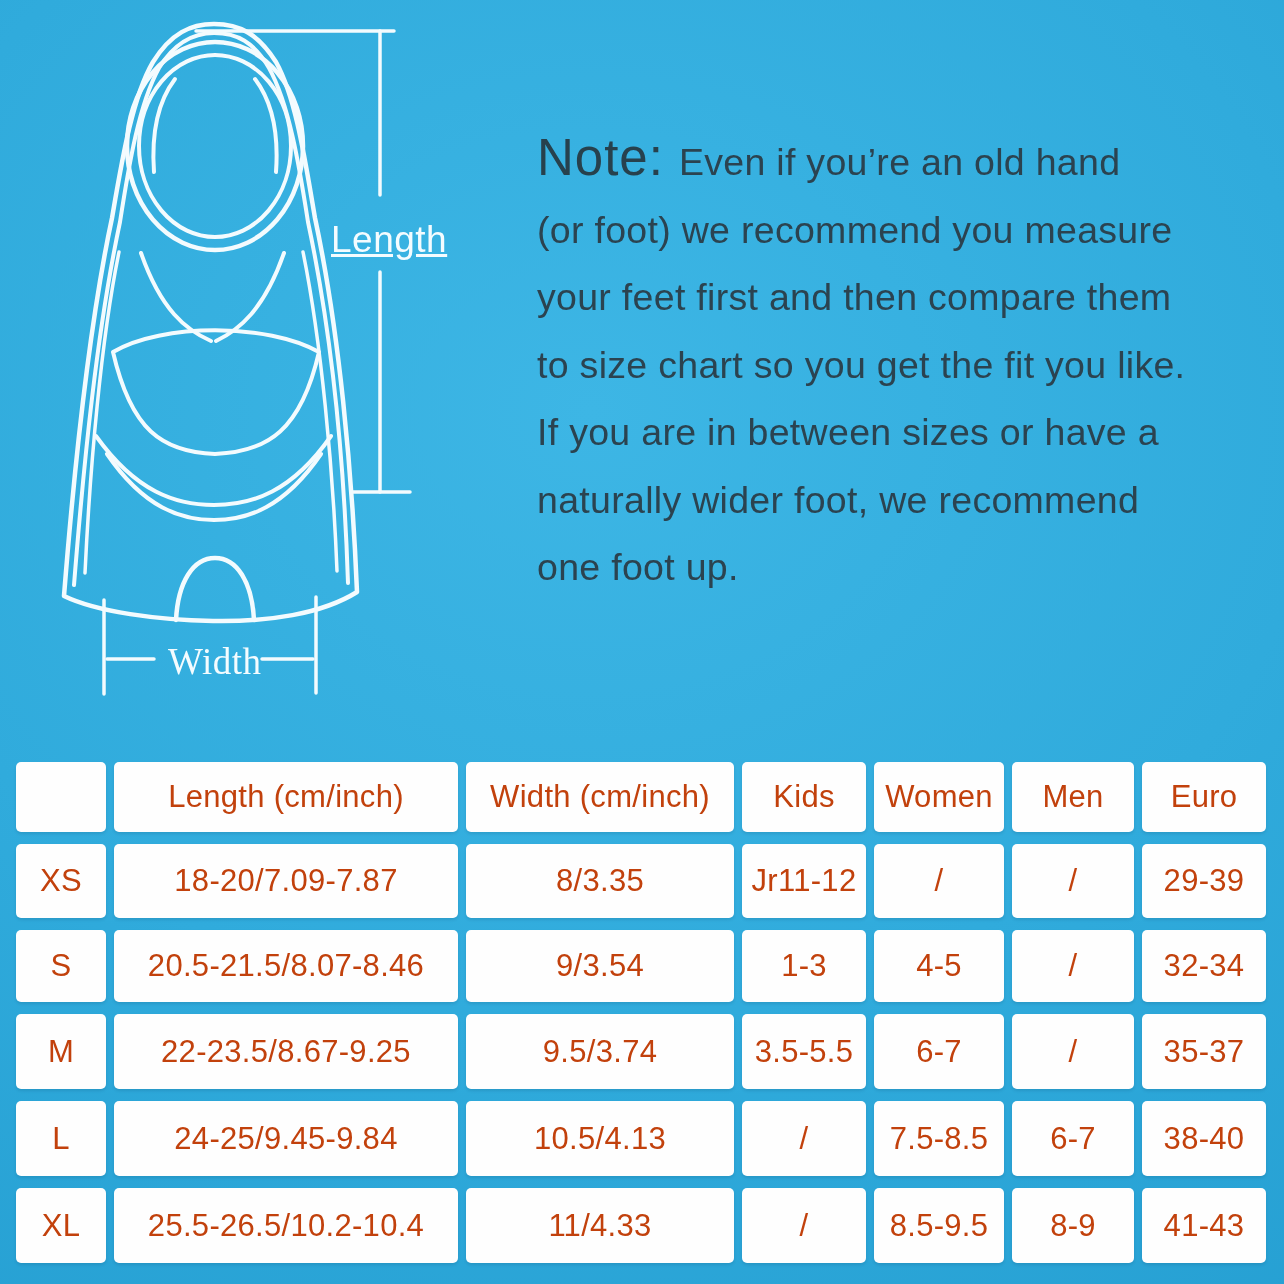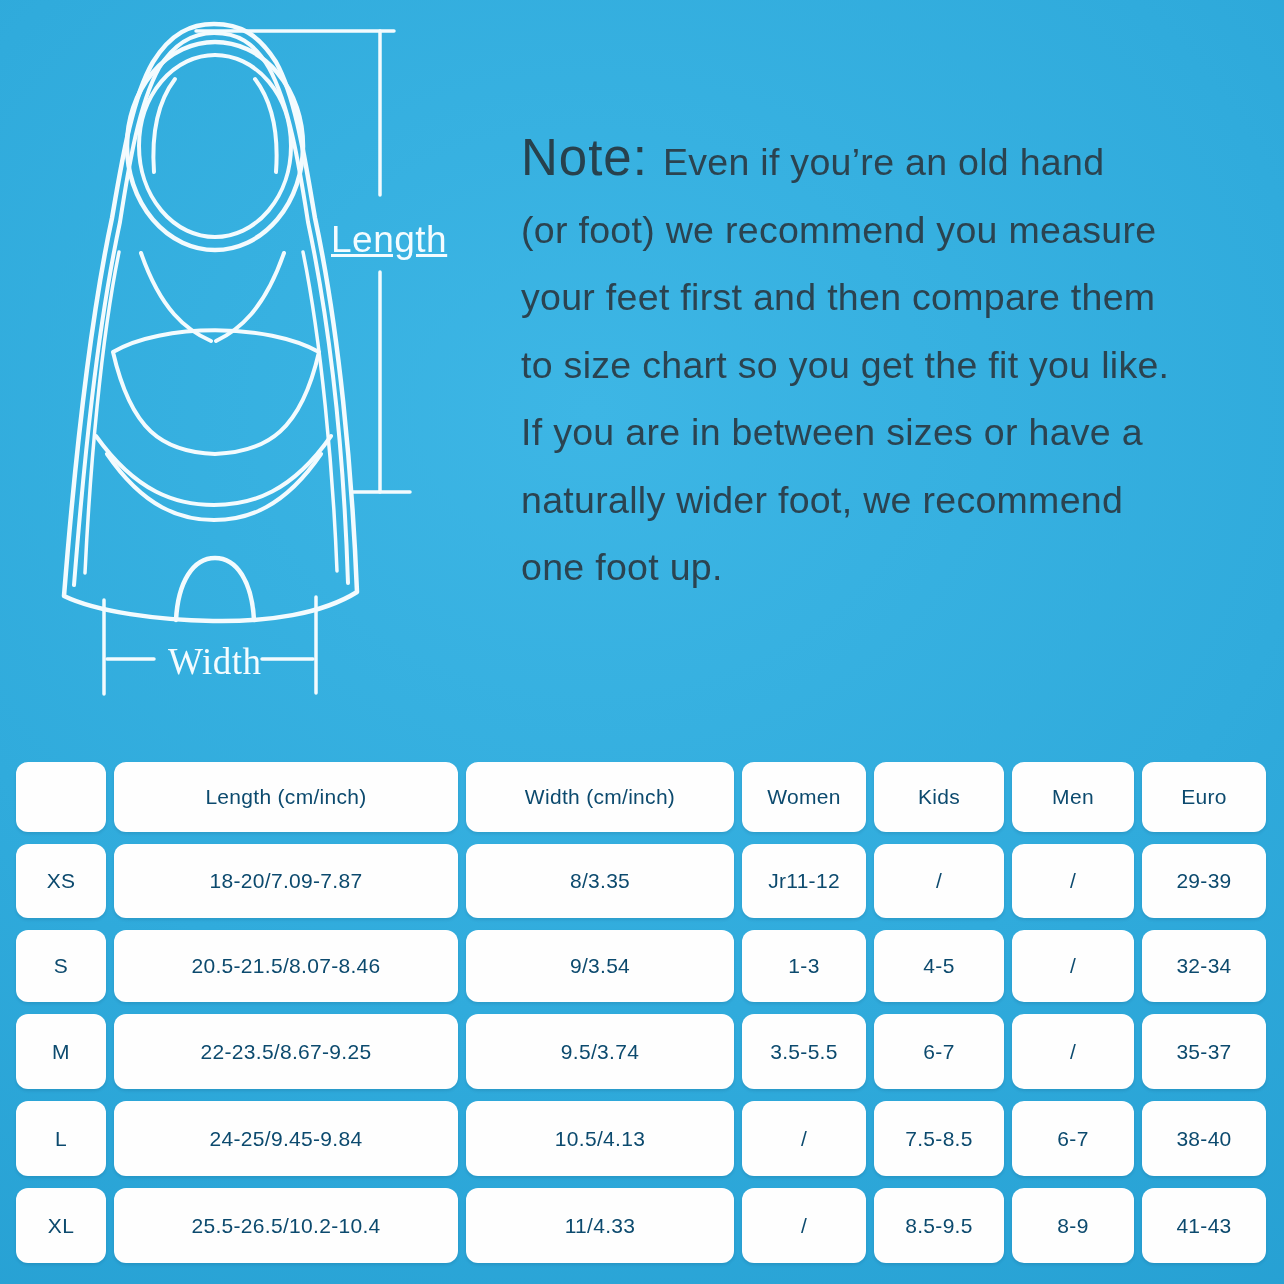--- a/index.html
+++ b/index.html
@@ -15,21 +15,21 @@
   .dim-label {
     position:absolute;
     color:#f4fcff;
     font-size:37px;
     letter-spacing:0.5px;
     white-space:nowrap;
   }
   .length-label { left:331px; top:219px;text-decoration:underline; }
   .width-label  { left:168px; top:640px;font-family:Liberation Serif, serif; }
 
-  .note { position:absolute; left:521px; top:124px; color:#2b4350; }
+  .note { position:absolute; left:537px; top:124px; color:#2b4350; }
   .note-line {
     font-size:37.5px;
     line-height:67.5px;
     white-space:nowrap;
     letter-spacing:0.3px;
   }
   .note-head {
     font-size:51px;
     letter-spacing:1px;
     margin-right:15px;
@@ -39,26 +39,26 @@
   .size-table {
     position:absolute;
     left:16px; top:762px;
     display:grid;
     grid-template-columns:90px 344px 268px 124px 130px 122px 124px;
     grid-template-rows:70px 74px 72px 75px 75px 75px;
     column-gap:8px; row-gap:12px;
   }
   .cell {
     background:#fefefe;
-    border-radius:12px;
+    border-radius:5px;
     display:flex;
     align-items:center;
     justify-content:center;
-    font-size:21px;
-    color:#0c4a6e;
+    font-size:31px;
+    color:#c2410c;
     letter-spacing:0.3px;
     box-shadow:0 2px 3px rgba(0,40,70,0.12);
     white-space:nowrap;
     overflow:hidden;
   }
 </style>
 </head>
 <body>
 
 <div class="canvas">
@@ -129,22 +129,22 @@
     <div class="note-line">If you are in between sizes or have a</div>
     <div class="note-line">naturally wider foot, we recommend</div>
     <div class="note-line">one foot up.</div>
   </div>
 
   <div class="size-table">
 
     <div class="cell"></div>
     <div class="cell">Length (cm/inch)</div>
     <div class="cell">Width (cm/inch)</div>
+    <div class="cell">Kids</div>
     <div class="cell">Women</div>
-    <div class="cell">Kids</div>
     <div class="cell">Men</div>
     <div class="cell">Euro</div>
 
     <div class="cell">XS</div>
     <div class="cell">18-20/7.09-7.87</div>
     <div class="cell">8/3.35</div>
     <div class="cell">Jr11-12</div>
     <div class="cell">/</div>
     <div class="cell">/</div>
     <div class="cell">29-39</div>

